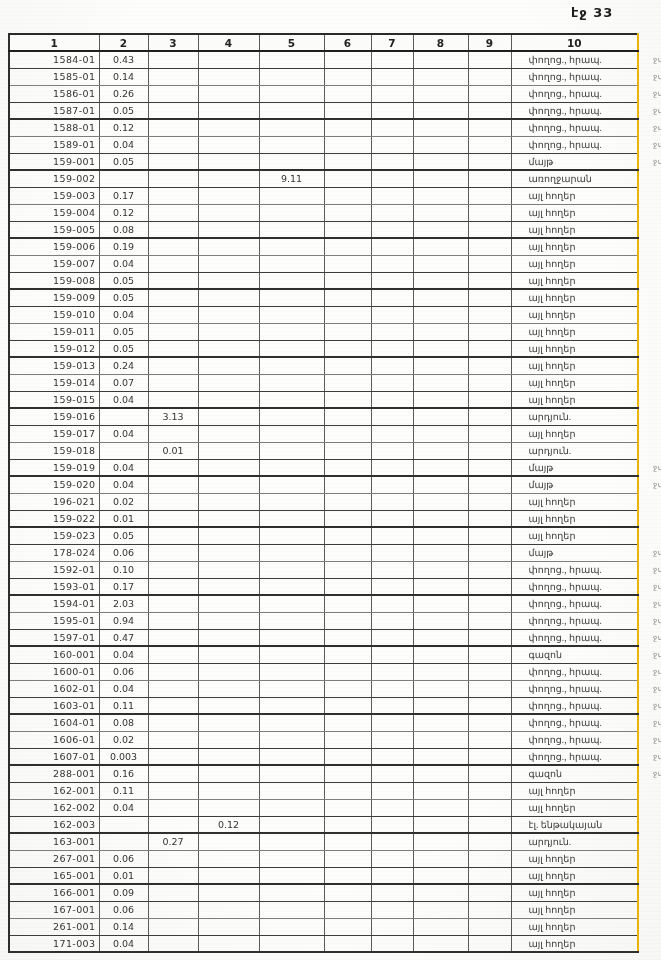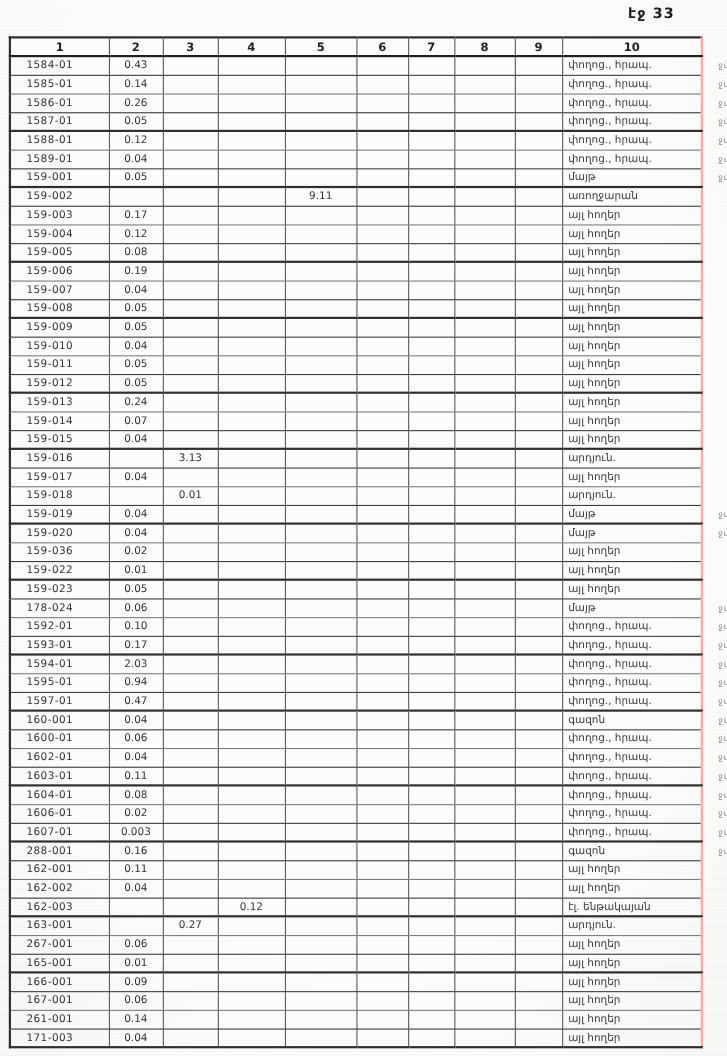--- a/index.html
+++ b/index.html
@@ -55,31 +55,31 @@
     border-top: 2px solid #2a2a2a;
     border-bottom: 2px solid #1f1f1f;
     font-size: 10.5px;
     font-weight: 700;
     color: #222;
     text-align: center;
     background: #fbfbf9;
   }
   
   th.first, td.first { border-left: 2px solid #2e2e2e; }
-  th.last,  td.last  { border-right: 2px solid #fca5a5; }
+  th.last,  td.last  { border-right: 2px solid #eab308; }
   tbody tr:last-child td.bordered { border-bottom: 2px solid #2a2a2a; }
 
   
   tbody tr.v1 td.bordered { border-bottom-color: #3c3c3c; }
   tbody tr.v2 td.bordered { border-bottom-color: #7d7d7d; border-bottom-style: solid; }
   tbody tr.v3 td.bordered { border-bottom-width: 2px; border-bottom-color: #2f2f2f; }
 
-  td.c1  { text-align: left; padding-left: 14px; letter-spacing: 0.4px; color: #333; }
+  td.c1  { text-align: right; padding-left: 14px; letter-spacing: 0.4px; color: #333; }
   td.num { text-align: center; color: #333; }
-  td.c10 { text-align: left; padding-left: 5px; color: #3a3a3a; }
+  td.c10 { text-align: left; padding-left: 17px; color: #3a3a3a; font-family: Liberation Serif, serif; }
   td.margin-cell {
     border: none;
     background: transparent;
     font-size: 7.5px;
     color: #8a8a8a;
     text-align: right;
     padding-right: 0;
     letter-spacing: 0.5px;
   }
 </style>
@@ -451,21 +451,21 @@
           <td class="bordered c4 num"></td>
           <td class="bordered c5 num"></td>
           <td class="bordered c6 num"></td>
           <td class="bordered c7 num"></td>
           <td class="bordered c8 num"></td>
           <td class="bordered c9 num"></td>
           <td class="bordered c10 last">մայթ</td>
           <td class="margin-cell">ջմ</td>
         </tr>
         <tr class="v1">
-          <td class="bordered c1 first">159-036</td>
+          <td class="bordered c1 first">196-021</td>
           <td class="bordered c2 num">0.02</td>
           <td class="bordered c3 num"></td>
           <td class="bordered c4 num"></td>
           <td class="bordered c5 num"></td>
           <td class="bordered c6 num"></td>
           <td class="bordered c7 num"></td>
           <td class="bordered c8 num"></td>
           <td class="bordered c9 num"></td>
           <td class="bordered c10 last">այլ հողեր</td>
           <td class="margin-cell"></td>

